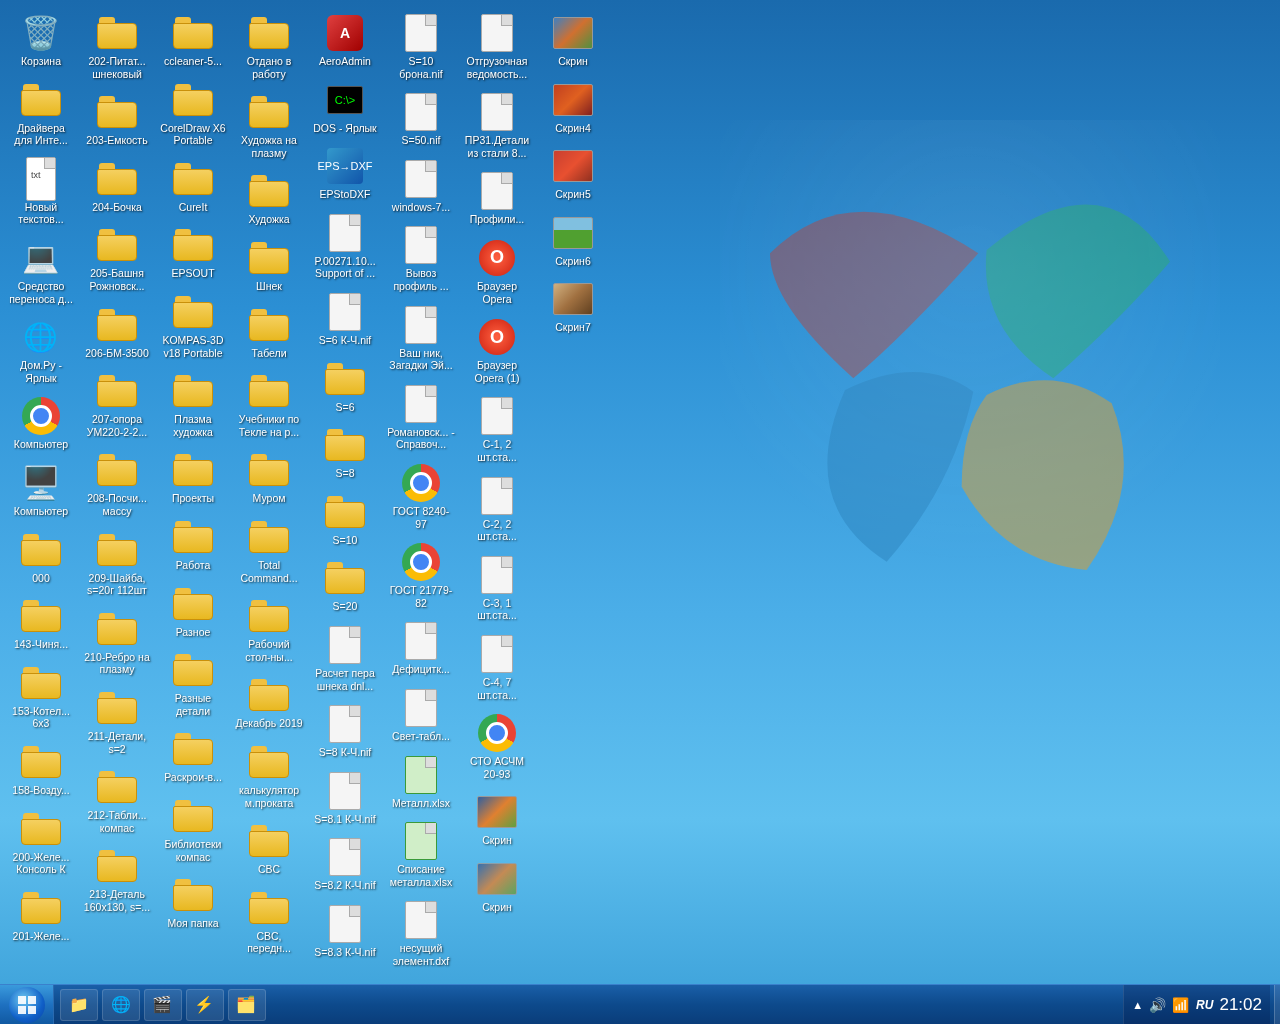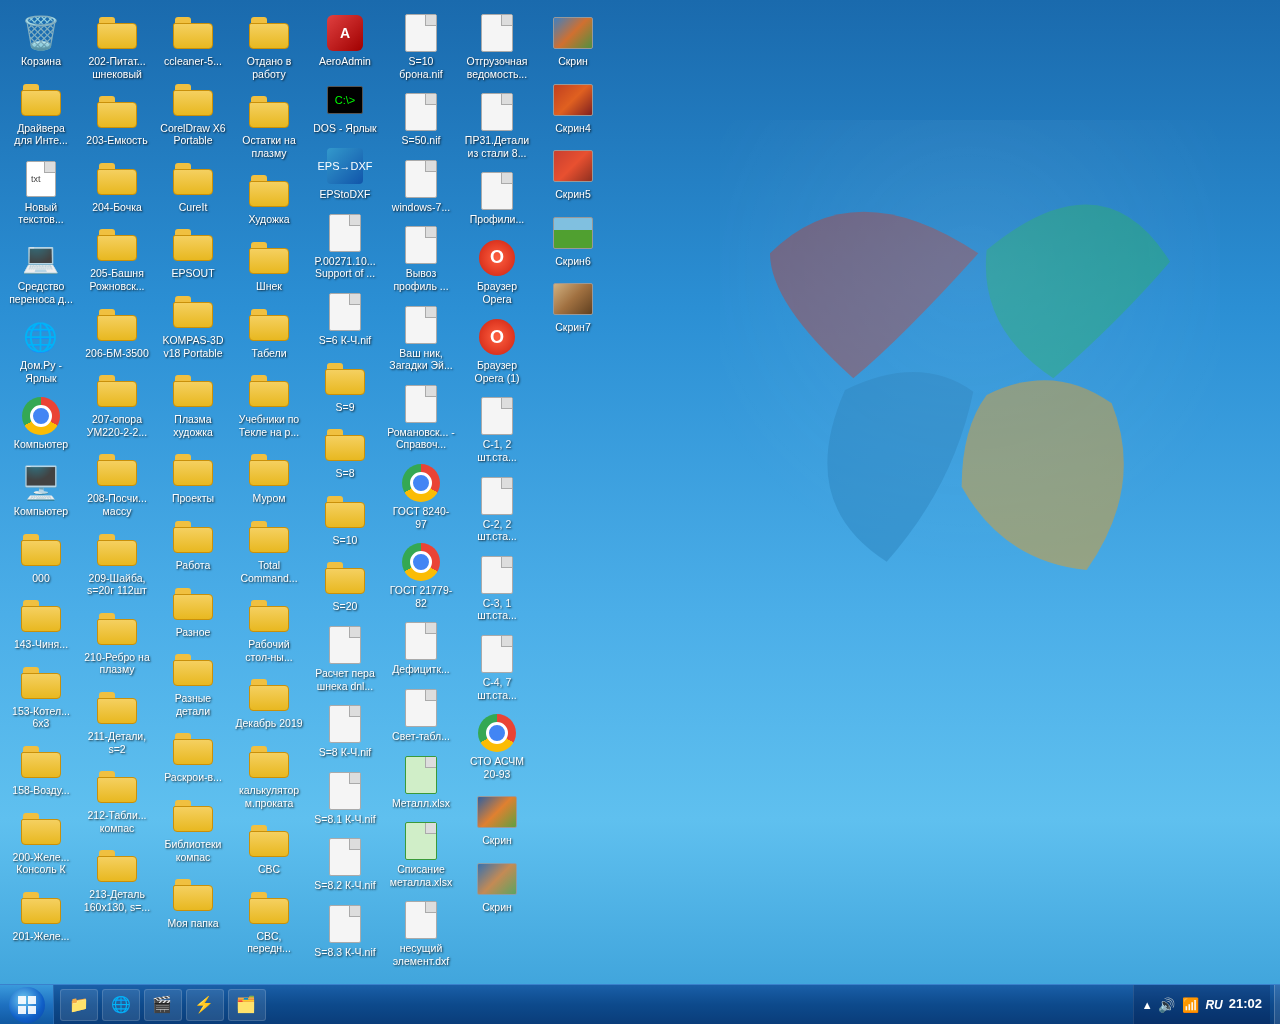--- a/index.html
+++ b/index.html
@@ -178,24 +178,23 @@
     }
     .systray-lang {
       font-size: 12px;
       font-weight: bold;
       color: #fff;
       font-style: italic;
     }
     .clock {
       text-align: right;
       color: #fff;
-      font-size: 13px;
+      font-size: 17px;
       line-height: 1.4;
       cursor: pointer;
-      font-weight: bold;
     }
     .show-desktop {
       width: 6px;
       height: 40px;
       background: rgba(255,255,255,0.1);
       border-left: 1px solid rgba(255,255,255,0.2);
       cursor: pointer;
       margin-left: 4px;
     }
 
@@ -245,21 +244,21 @@
         <div class="folder-icon">
           <div class="tab"></div>
           <div class="body"></div>
         </div>
       </div>
     <span class="icon-label">Драйвера для Инте...</span>
   </div>
 
   <div class="icon">
     <div class="icon-img">
-      <div class="file-icon" style="width:30px;height:36px;background:#fff;text-align:center;">
+      <div class="file-icon" style="width:30px;height:44px;background:#fff;text-align:center;">
         <span style="position:absolute;top:12px;left:4px;font-size:9px;color:#444;">txt</span>
       </div>
     </div>
     <span class="icon-label">Новый текстов...</span>
   </div>
 
   <div class="icon">
     <div class="icon-img">
         <span style="font-size:30px;">💻</span>
       </div>
@@ -607,21 +606,21 @@
     <span class="icon-label">Отдано в работу</span>
   </div>
 
   <div class="icon">
     <div class="icon-img">
         <div class="folder-icon">
           <div class="tab"></div>
           <div class="body"></div>
         </div>
       </div>
-    <span class="icon-label">Остатки на плазму</span>
+    <span class="icon-label">Художка на плазму</span>
   </div>
 
   <div class="icon">
     <div class="icon-img">
         <div class="folder-icon">
           <div class="tab"></div>
           <div class="body"></div>
         </div>
       </div>
     <span class="icon-label">Художка</span>
@@ -762,21 +761,21 @@
     <span class="icon-label">S=6 К-Ч.nif</span>
   </div>
 
   <div class="icon">
     <div class="icon-img">
         <div class="folder-icon">
           <div class="tab"></div>
           <div class="body"></div>
         </div>
       </div>
-    <span class="icon-label">S=9</span>
+    <span class="icon-label">S=6</span>
   </div>
 
   <div class="icon">
     <div class="icon-img">
         <div class="folder-icon">
           <div class="tab"></div>
           <div class="body"></div>
         </div>
       </div>
     <span class="icon-label">S=8</span>

